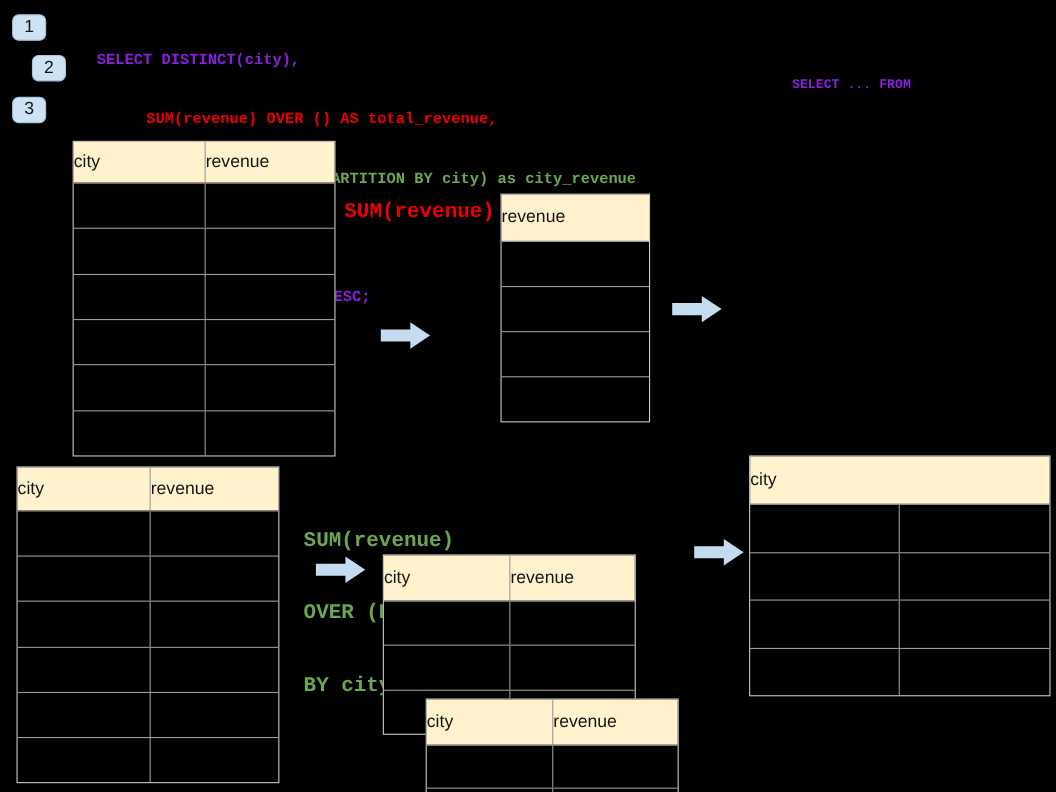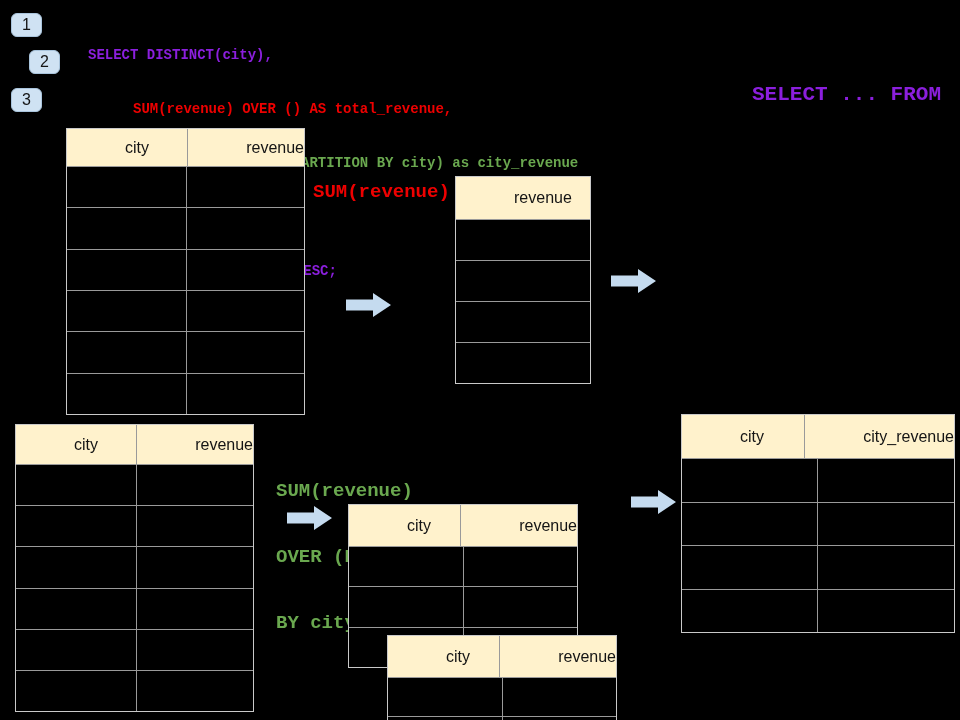--- a/index.html
+++ b/index.html
@@ -18,22 +18,22 @@
   .ind2{padding-left:45px;}
   
   .badge{position:absolute;width:31px;height:24px;background:var(--badge_bg,#CFE2F3);
          border:1px solid #A9C4DC;border-radius:6px;box-sizing:border-box;
          display:flex;align-items:center;justify-content:center;
          color:#151515;font-size:16px;}
   
   .tbl{position:absolute;background:#000;border:1px solid #C9C9C9;box-sizing:border-box;
        display:flex;flex-direction:column;}
   .thead{display:flex;flex:0 0 auto;background:var(--table_header_bg,#FFF2CC);}
-  .th{box-sizing:border-box;display:flex;align-items:center;padding-left:13px;
-      font-size:16px;color:#141414;border-right:1px solid var(--table_border,#9A9A9A);margin-left:45px;}
+  .th{box-sizing:border-box;display:flex;align-items:center;
+      font-size:16px;color:#141414;border-right:1px solid var(--table_border,#9A9A9A);}
   .th:last-child{border-right:none;}
   .trow{display:flex;flex:1 1 0;border-top:1px solid var(--table_border,#9A9A9A);min-height:0;}
   .td{box-sizing:border-box;border-right:1px solid var(--table_border,#9A9A9A);}
   .td:last-child{border-right:none;}
   .grow{flex:1;}
   
   .arrow{position:absolute;color:var(--arrow_fill,#C5DBEF);}
   .arrow path{fill:currentColor;}
 </style>
 </head>
@@ -46,21 +46,21 @@
   <div class="badge" style="left:11px;top:88px">3</div>
 
   <div class="code" style="left:88px;top:12px;font-size:14px">
     <div class="line c-purple">SELECT DISTINCT(city),</div>
     <div class="line c-red ind2">SUM(revenue) OVER () AS total_revenue,</div>
     <div class="line c-green ind2">SUM(revenue) OVER (PARTITION BY city) as city_revenue</div>
     <div class="line c-purple ind1">FROM rides</div>
     <div class="line c-purple ind1">ORDER by city_revenue DESC;</div>
   </div>
 
-  <div class="code" style="left:752px;top:38px;font-size:21px">
+  <div class="code" style="left:720px;top:38px;font-size:12px">
     <div class="line c-purple">SELECT ... FROM</div>
   </div>
 
   <div class="code" style="left:313px;top:137px;font-size:19px">
     <div class="line c-red">SUM(revenue)</div>
   </div>
 
   <div class="code" style="left:276px;top:436px;font-size:19px">
     <div class="line c-green">SUM(revenue)</div>
     <div class="line c-green">OVER (PARTITION</div>
@@ -177,21 +177,20 @@
       </div>
     <div class="trow">
         <div class="td" style="width:115px"></div>
         <div class="td grow"></div>
       </div>
   </div>
 
   <div class="tbl" style="left:681px;top:414px;width:274px;height:219px">
     <div class="thead" style="height:43px">
       <div class="th" style="width:136px">city</div>
-      <div class="th grow">city_revenue</div>
     </div>
     <div class="trow">
         <div class="td" style="width:136px"></div>
         <div class="td grow"></div>
       </div>
     <div class="trow">
         <div class="td" style="width:136px"></div>
         <div class="td grow"></div>
       </div>
     <div class="trow">

